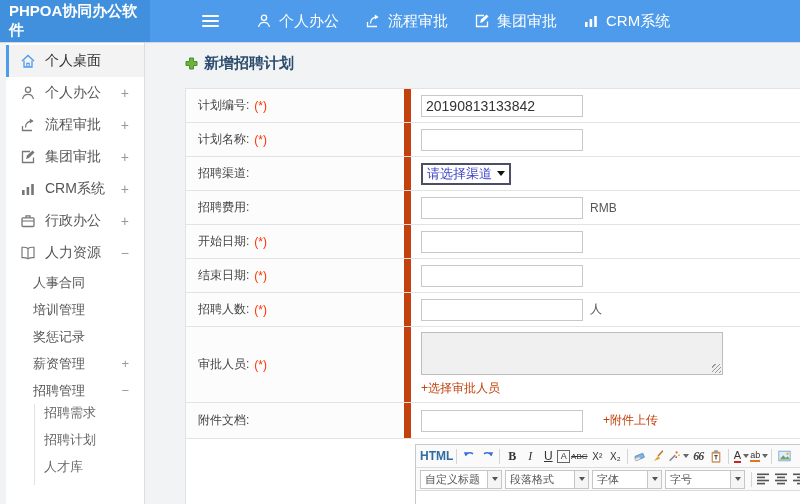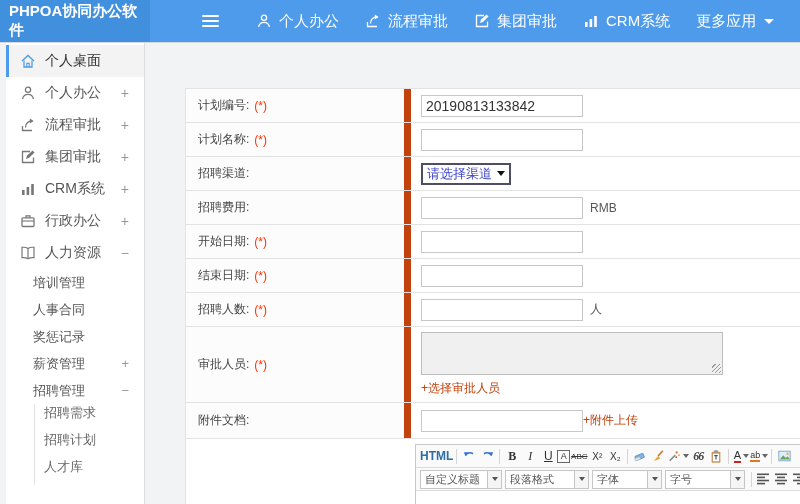--- a/index.html
+++ b/index.html
@@ -139,24 +139,20 @@
     <div class="nav-item">
       <span class="nicon">
         <svg width="16" height="16" viewBox="0 0 16 16">
             <rect x="2" y="9" width="2.6" height="5" fill="#fff"></rect>
             <rect x="6.6" y="6" width="2.6" height="8" fill="#fff"></rect>
             <rect x="11.2" y="3" width="2.6" height="11" fill="#fff"></rect>
           </svg>
       </span>
       <span>CRM系统</span>
     </div>
-    <div class="nav-item">
-      <span>更多应用</span>
-      <span class="caret-down"></span>
-    </div>
   </div>
 </div>
 
 <div class="sidebar">
   <div class="side-item active">
     <span class="sicon">
       <svg width="16" height="16" viewBox="0 0 16 16">
           <path d="M2 8l6-5.6L14 8" fill="none" stroke="currentColor" stroke-width="1.3"></path>
           <path d="M4 7.4V14h8V7.4" fill="none" stroke="currentColor" stroke-width="1.3"></path>
           <path d="M6.8 14v-3.6h2.4V14" fill="none" stroke="currentColor" stroke-width="1.1"></path>
@@ -222,24 +218,24 @@
       <svg width="16" height="16" viewBox="0 0 16 16">
           <path d="M8 3.4C6.5 2.4 4.5 2.1 2 2.3v10.3c2.5-.2 4.5.2 6 1.2 1.5-1 3.5-1.4 6-1.2V2.3c-2.5-.2-4.5.1-6 1.1z" fill="none" stroke="currentColor" stroke-width="1.2"></path>
           <path d="M8 3.4v10.4" stroke="currentColor" stroke-width="1.2"></path>
         </svg>
     </span>
     <span>人力资源</span>
     <span class="expand">−</span>
   </div>
 
   <div class="sub-item">
+    <span>人事合同</span>
+  </div>
+  <div class="sub-item">
     <span>培训管理</span>
-  </div>
-  <div class="sub-item">
-    <span>人事合同</span>
   </div>
   <div class="sub-item">
     <span>奖惩记录</span>
   </div>
   <div class="sub-item">
     <span>薪资管理</span>
     <span class="expand">+</span>
   </div>
   <div class="sub-item">
     <span>招聘管理</span>
@@ -253,20 +249,26 @@
     <div class="sub2-item">
       <span>招聘计划</span>
     </div>
     <div class="sub2-item">
       <span>人才库</span>
     </div>
   </div>
 </div>
 
 <div class="main">
+  <div class="page-title">
+    <svg width="13" height="13" viewBox="0 0 13 13">
+        <path d="M4.5 1h4v3.5H12v4H8.5V12h-4V8.5H1v-4h3.5z" fill="#6db33f" stroke="#4c8c2b" stroke-width="1"></path>
+      </svg>
+    <span>新增招聘计划</span>
+  </div>
 
   <div class="form">
 
     <div class="frow h34">
       <div class="flabel">
         <span>计划编号:</span>
         <i class="req">(*)</i>
       </div>
       <div class="fvalue">
         <input class="tinput" style="font-size: 14px;" value="20190813133842">
@@ -348,21 +350,21 @@
         <a class="blue-link ta-link">+选择审批人员</a>
       </div>
     </div>
 
     <div class="frow" style="height:36px;">
       <div class="flabel">
         <span>附件文档:</span>
       </div>
       <div class="fvalue">
         <input class="tinput" style="">
-        <a class="blue-link" style="margin-left:0;">+附件上传</a>
+        <a class="blue-link" style="margin-left:20px;">+附件上传</a>
       </div>
     </div>
 
     <div class="frow ed-row">
       <div class="flabel ed-row-left"></div>
       <div class="fvalue" style="align-items:flex-start;padding:5px;">
         <div class="editor">
           <div class="ed-toolbar">
             <span class="tb-btn tb-html">HTML</span>
             <span class="sep"></span>

